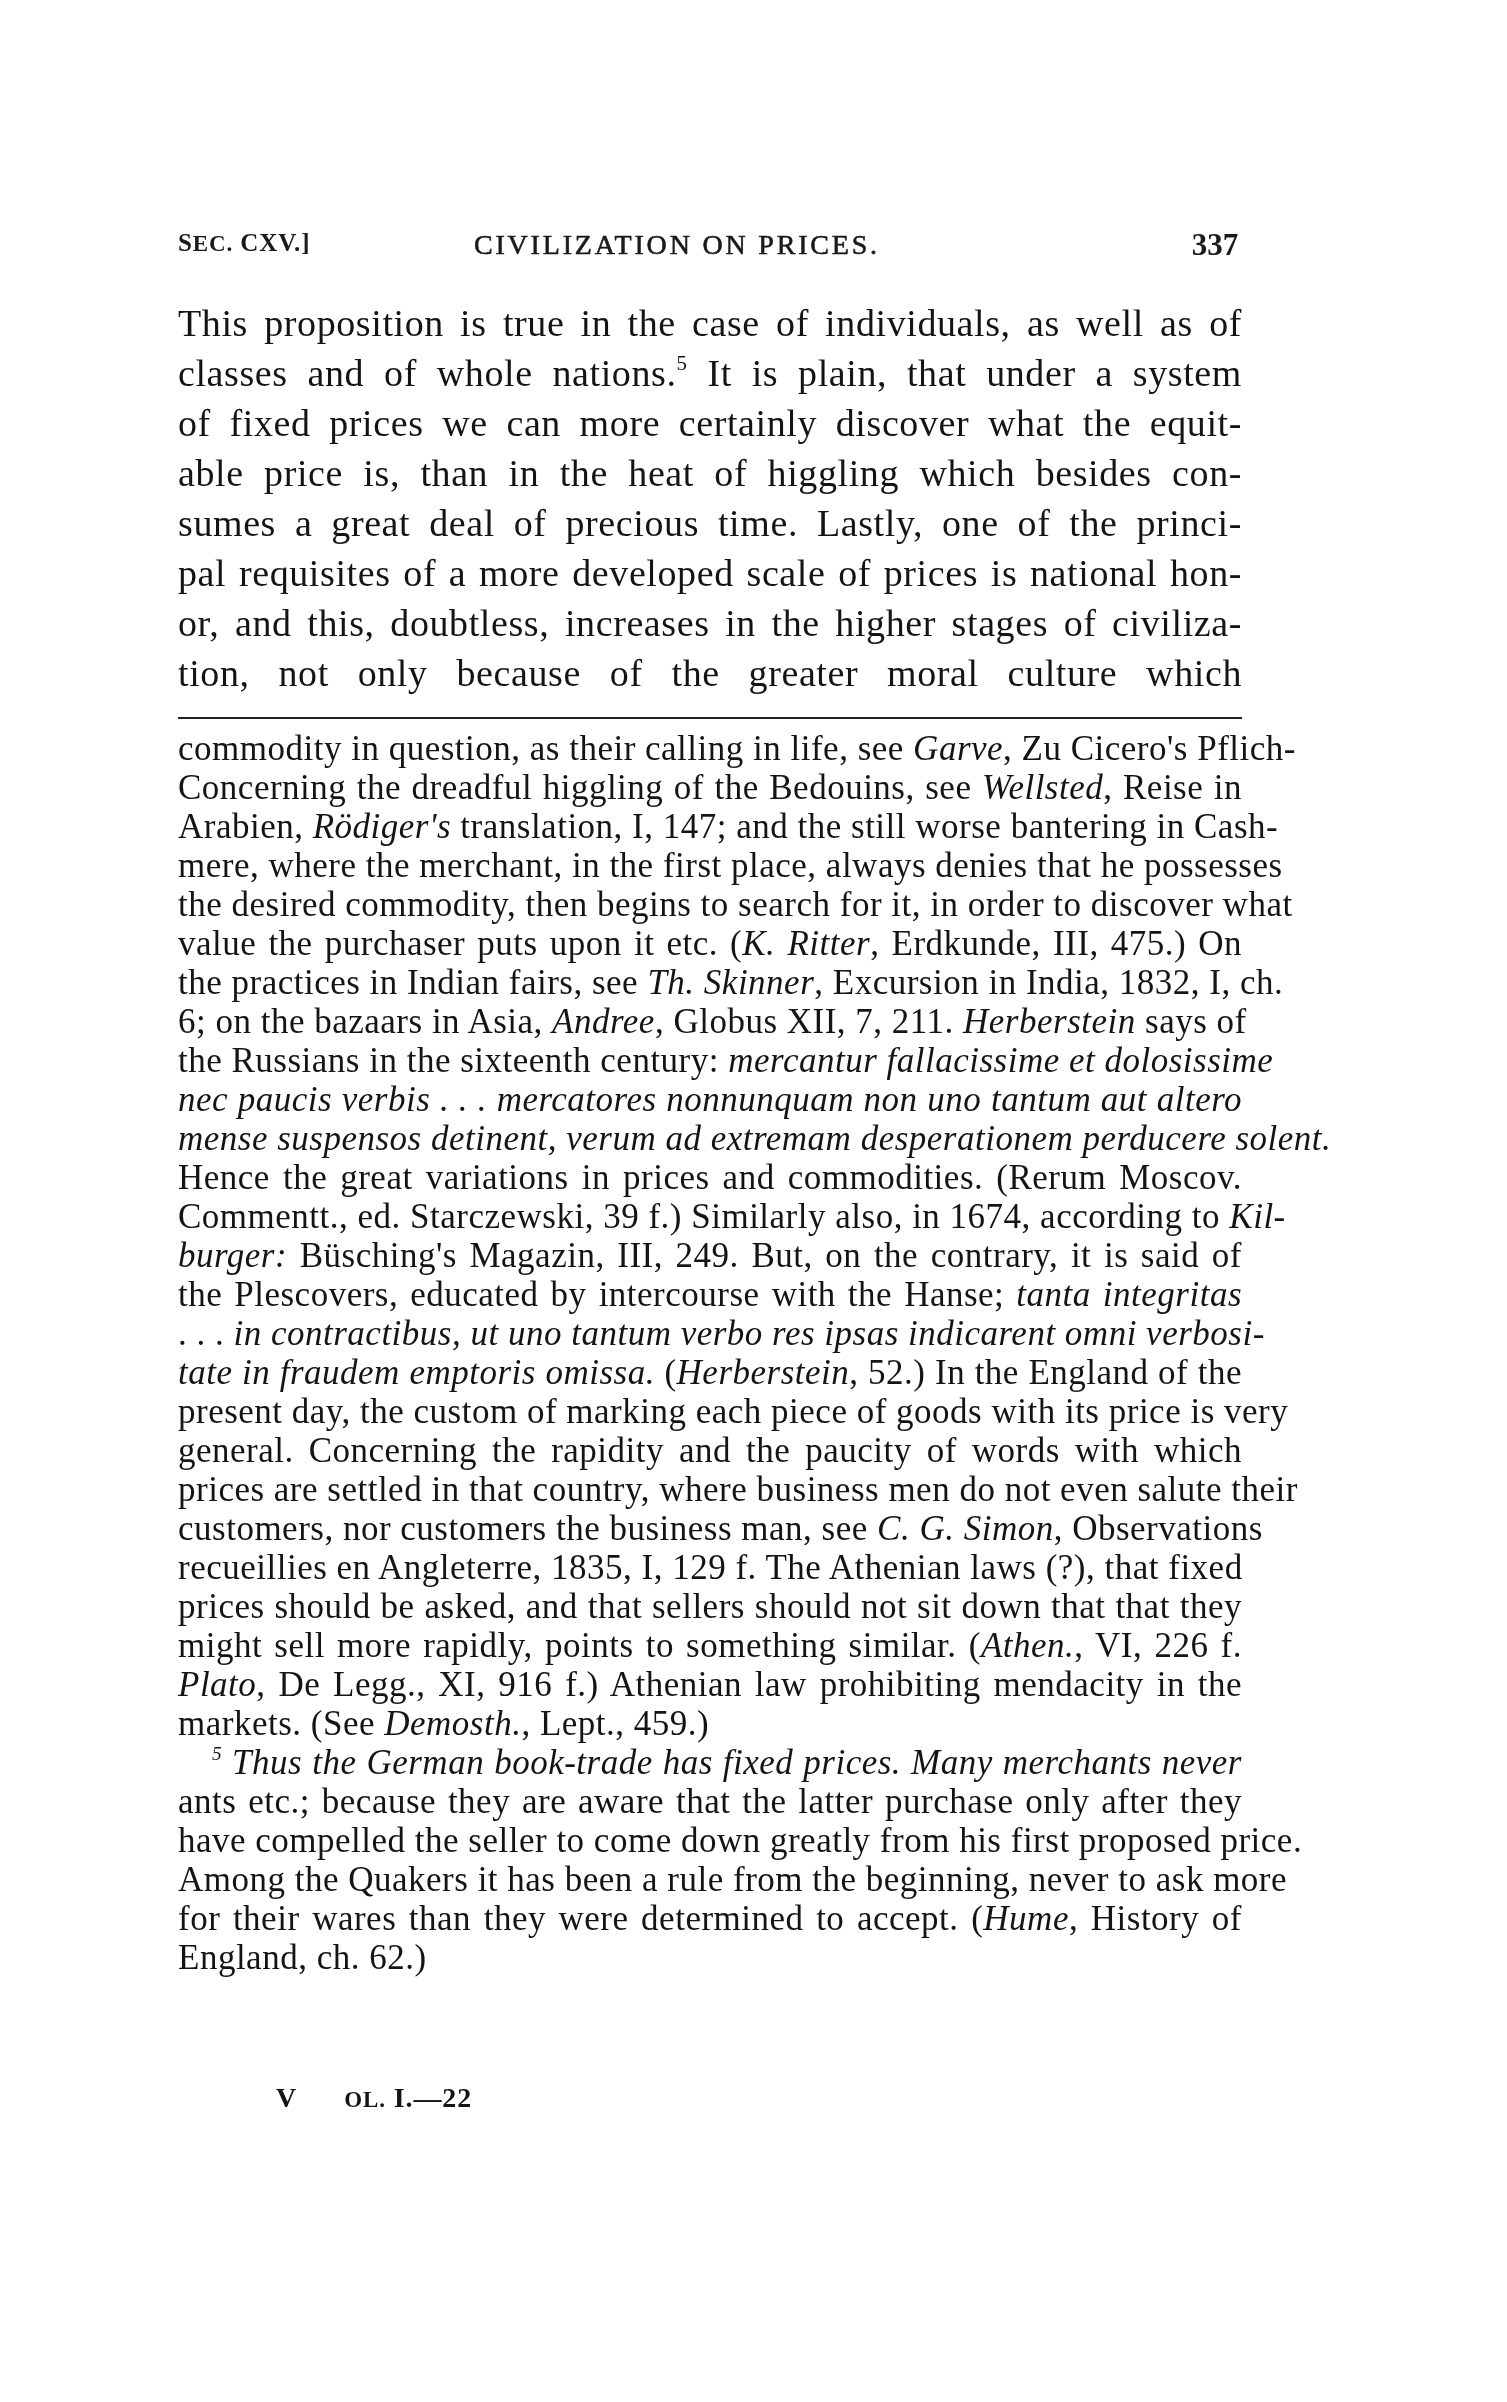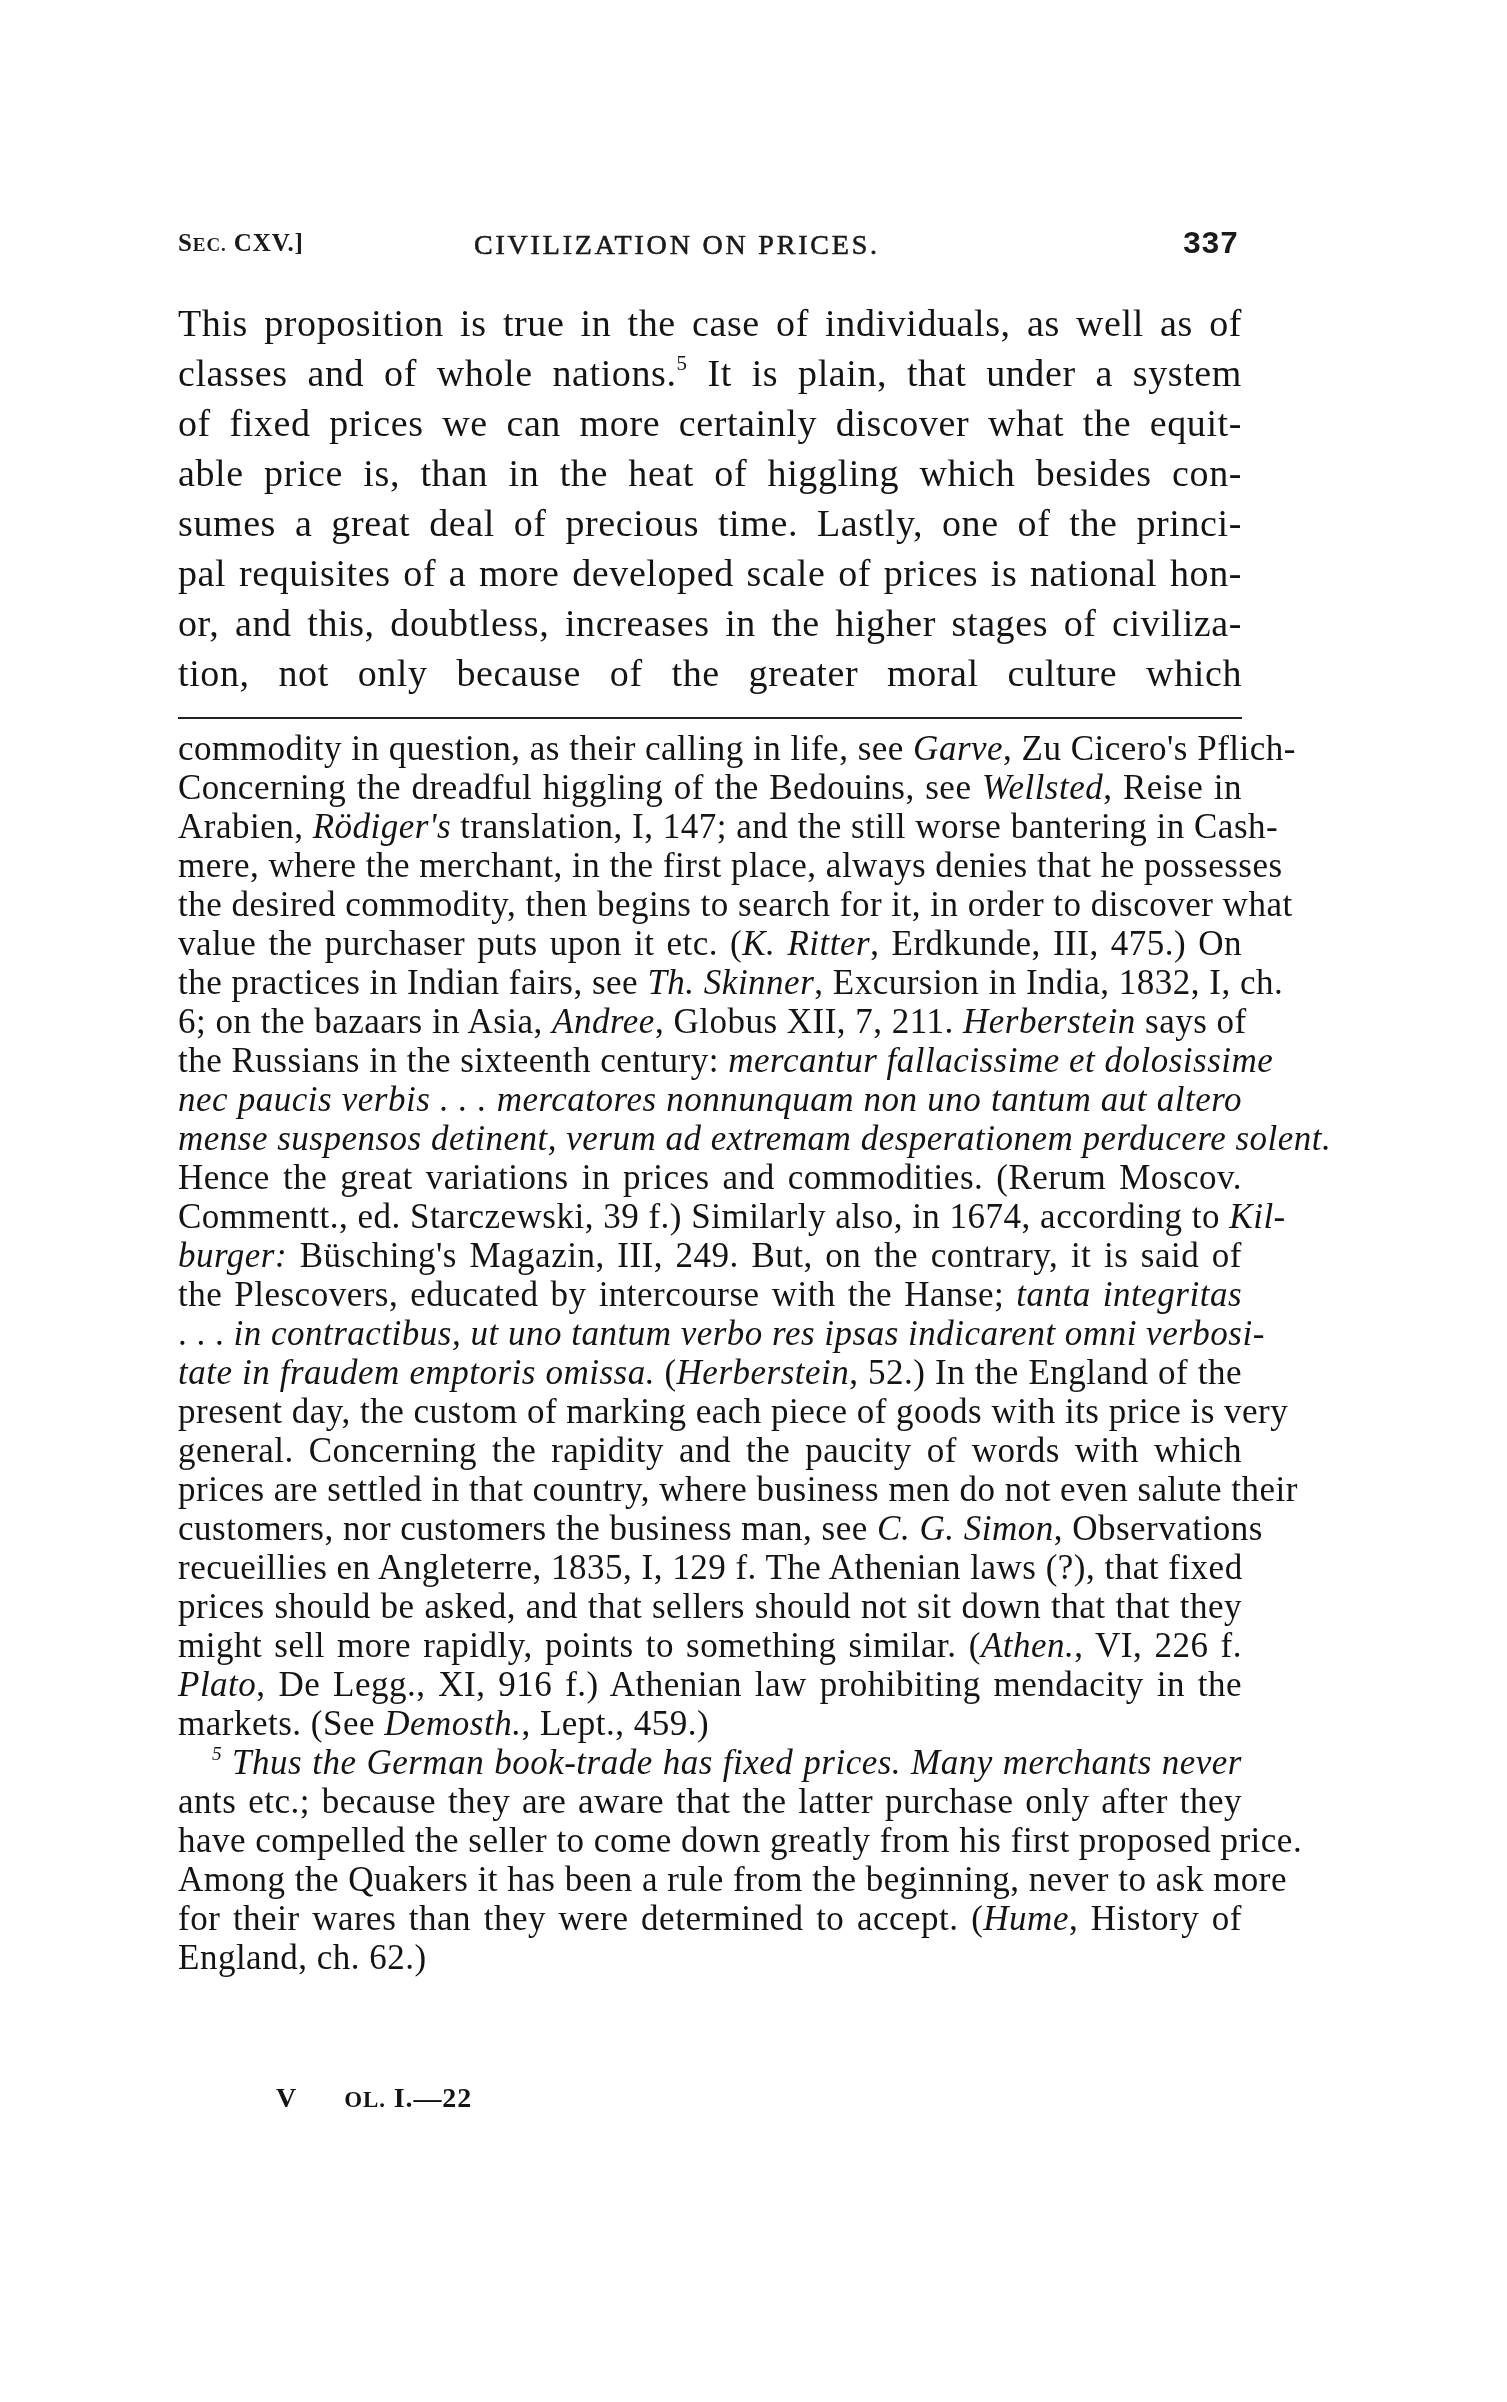--- a/index.html
+++ b/index.html
@@ -31,36 +31,35 @@
       font-weight: bold;
       color: #1a1a1a;
     }
     .rh-section {
       position: absolute;
       left: 0;
       top: 0;
       font-size: 25px;
       letter-spacing: 0.9px;
     }
-    .rh-section .sc { font-size: 19px; }
+    .rh-section .sc { font-size: 23px; }
     .rh-title {
       position: absolute;
       left: 296px;
       top: 0;
       font-size: 28px;
       letter-spacing: 2.8px;
       font-weight: normal;
       -webkit-text-stroke: 0.6px #1a1a1a;
     }
     .rh-page {
       position: absolute;
       right: 3.7px;
       top: -1.9px;
       font-size: 31px;
-      font-family: Liberation Mono, monospace;
     }
     .body-text {
       position: absolute;
       top: 298px;
       left: 0;
       width: 1064px;
       font-family: "Liberation Serif", "DejaVu Serif", serif;
       font-size: 38px;
       line-height: 50px;
       letter-spacing: 0.6px;

